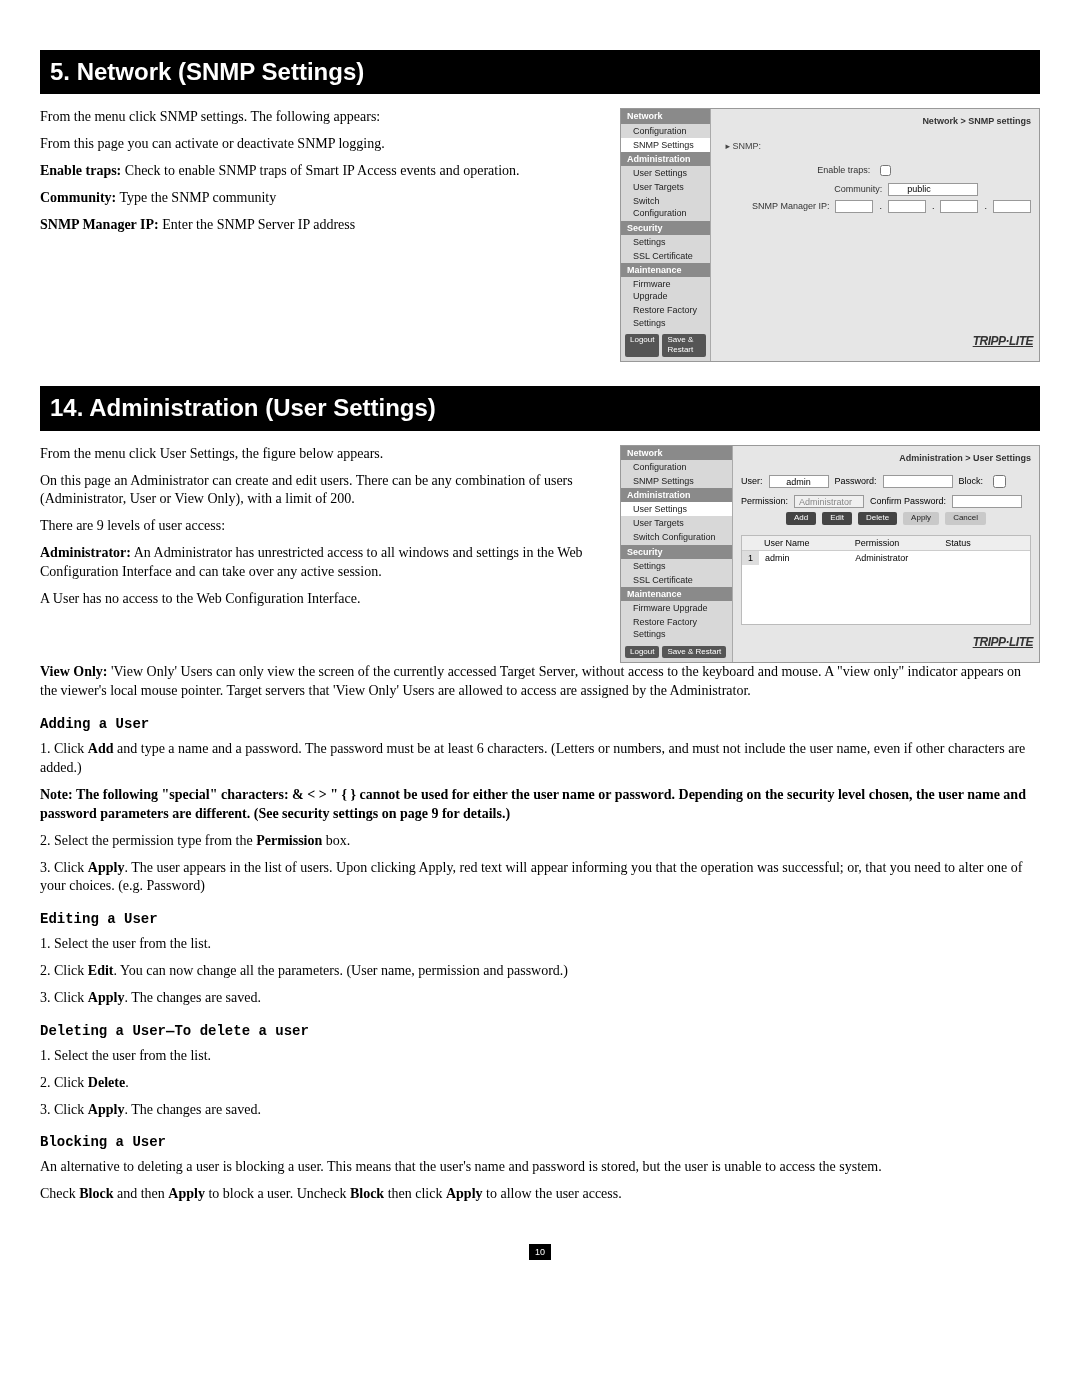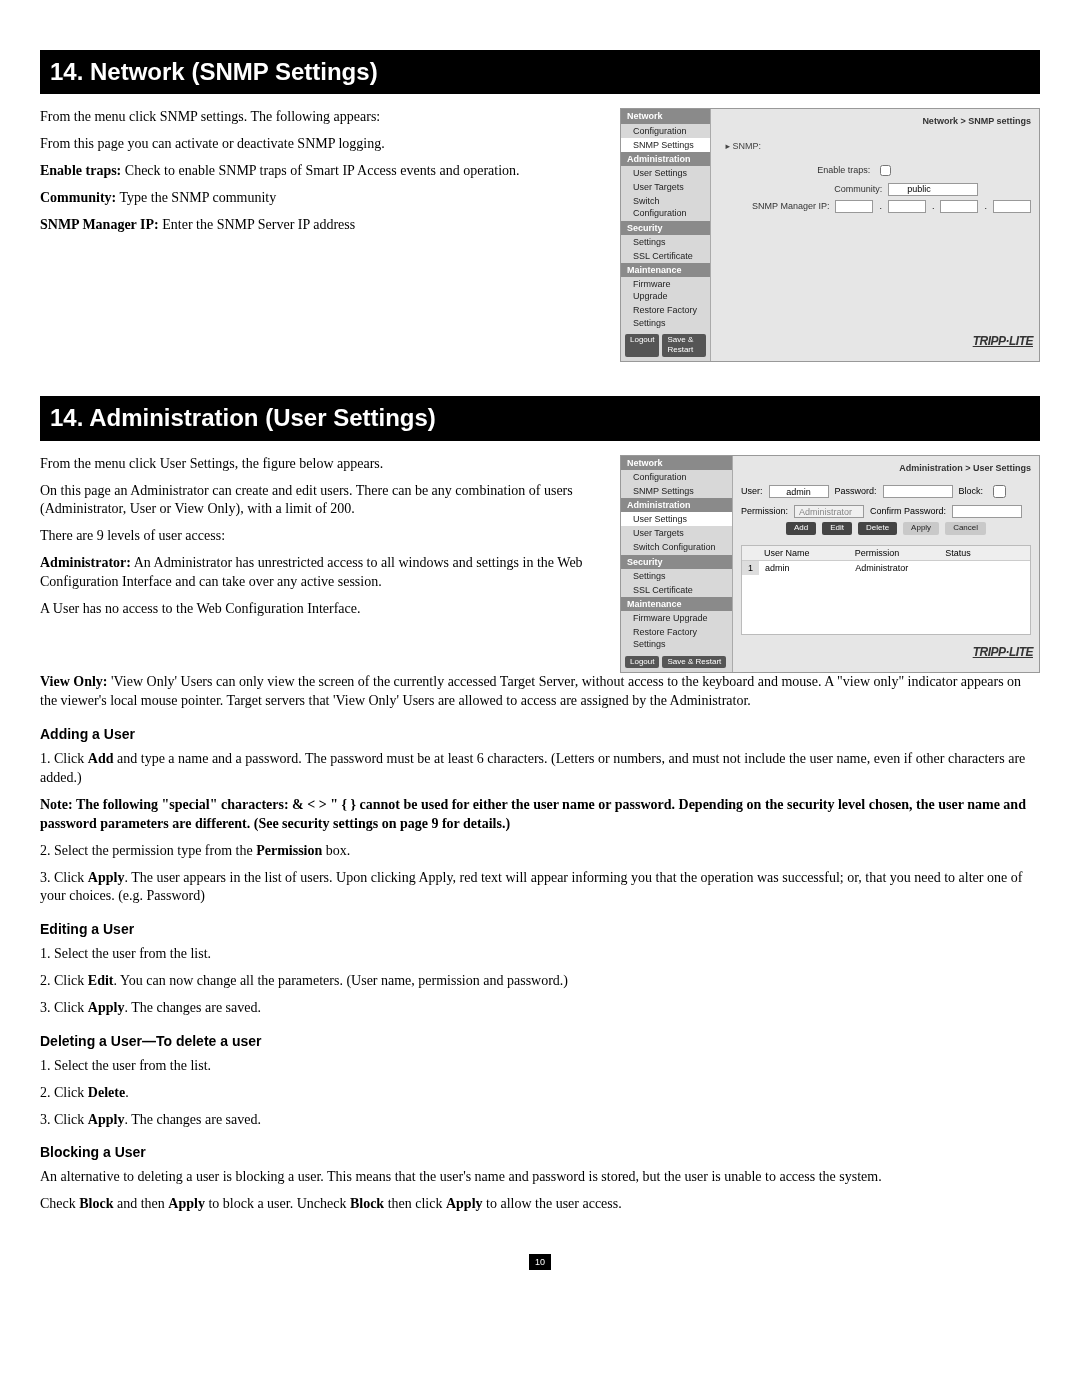--- a/index.html
+++ b/index.html
@@ -21,21 +21,21 @@
     font-size: 24px;
     padding: 6px 10px;
     margin: 20px 0 14px 0;
   }
   .two-col { display: flex; gap: 32px; }
   .text-col { flex: 1; }
   .shot-col { width: 420px; }
   p { margin: 0 0 8px 0; }
   .bold { font-weight: bold; }
   .sub-heading {
-    font-family: Liberation Sans, sans-serif;
+    font-family: Liberation Mono, monospace;
     font-weight: bold;
     font-size: 14px;
     margin: 14px 0 6px 0;
   }
   .page-num {
     display: block;
     margin: 40px auto 0;
     width: 22px;
     height: 16px;
     background:#000;
@@ -109,21 +109,21 @@
   .form-line .fld { border:1px solid #999; background:#fff; height:13px; padding:0 4px; display:inline-block; }
   .form-line .sel { background:#f0f0f0; color:#888; }
   .btn-row { display:flex; gap:6px; margin:4px 0; }
   .btn-dark { background:#444;color:#fff;font-size:8px;padding:1px 8px;border-radius:2px; }
   .btn-light { background:#c9c9c9;color:#222;font-size:8px;padding:1px 8px;border-radius:2px; }
   .snmp-lab { font-size:9px; color:#444; padding:4px 0 6px 6px; }
 </style>
 </head>
 <body>
 
-<div class="section-header">14. Network (SNMP Settings)</div>
+<div class="section-header">5. Network (SNMP Settings)</div>
 
 <div class="two-col">
   <div class="text-col">
     <p>From the menu click SNMP settings. The following appears:</p>
     <p>From this page you can activate or deactivate SNMP logging.</p>
     <p><span class="bold">Enable traps:</span><span> Check to enable SNMP traps of Smart IP Access events and operation.</span></p>
     <p><span class="bold">Community:</span><span> Type the SNMP community</span></p>
     <p><span class="bold">SNMP Manager IP:</span><span> Enter the SNMP Server IP address</span></p>
   </div>
 
@@ -169,21 +169,21 @@
             <input type="text" value="255" style="">
           </div>
           <div style="height:40px"></div>
           <div class="brand"><span class="line">TRIPP·LITE</span></div>
         </div>
       </div>
     </div>
   </div>
 </div>
 
-<div class="section-header" style="margin-top:34px">14. Administration (User Settings)</div>
+<div class="section-header" style="margin-top:24px">14. Administration (User Settings)</div>
 
 <div class="two-col">
   <div class="text-col">
     <p>From the menu click User Settings, the figure below appears.</p>
     <p>On this page an Administrator can create and edit users. There can be any combination of users (Administrator, User or View Only), with a limit of 200.</p>
     <p>There are 9 levels of user access:</p>
     <p><span class="bold">Administrator:</span><span> An Administrator has unrestricted access to all windows and settings in the Web Configuration Interface and can take over any active session.</span></p>
     <p>A User has no access to the Web Configuration Interface.</p>
   </div>
 

